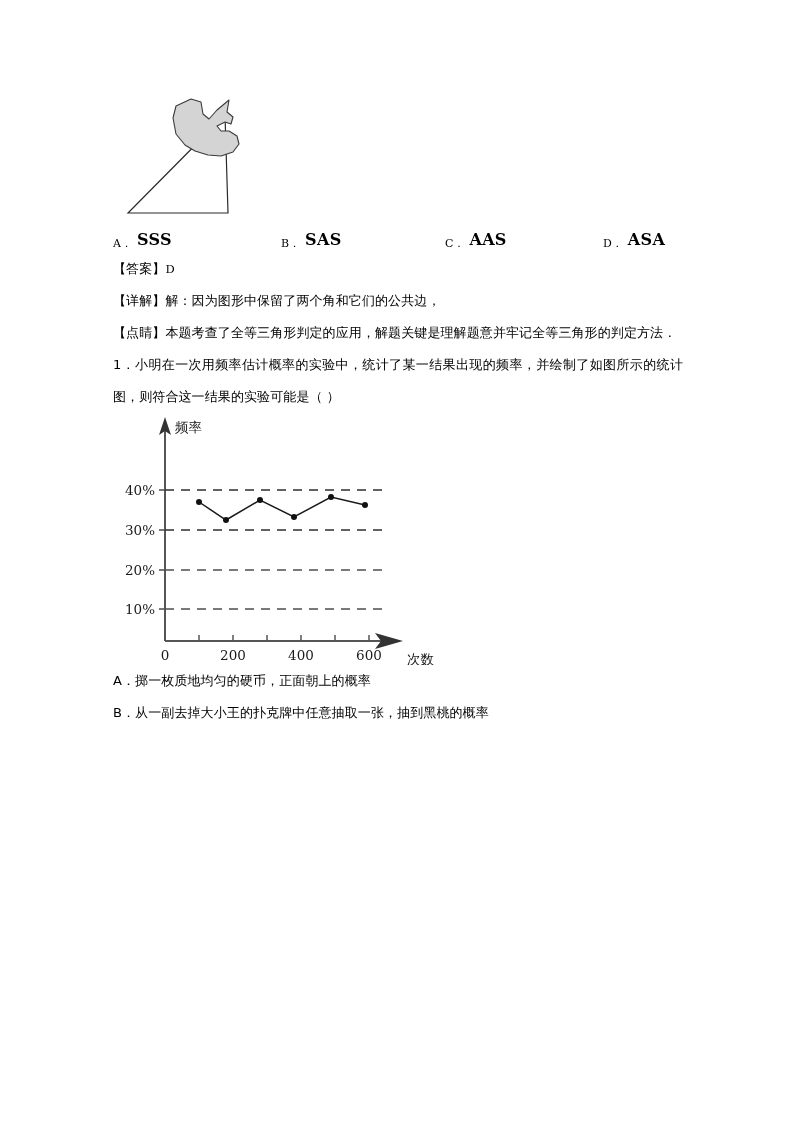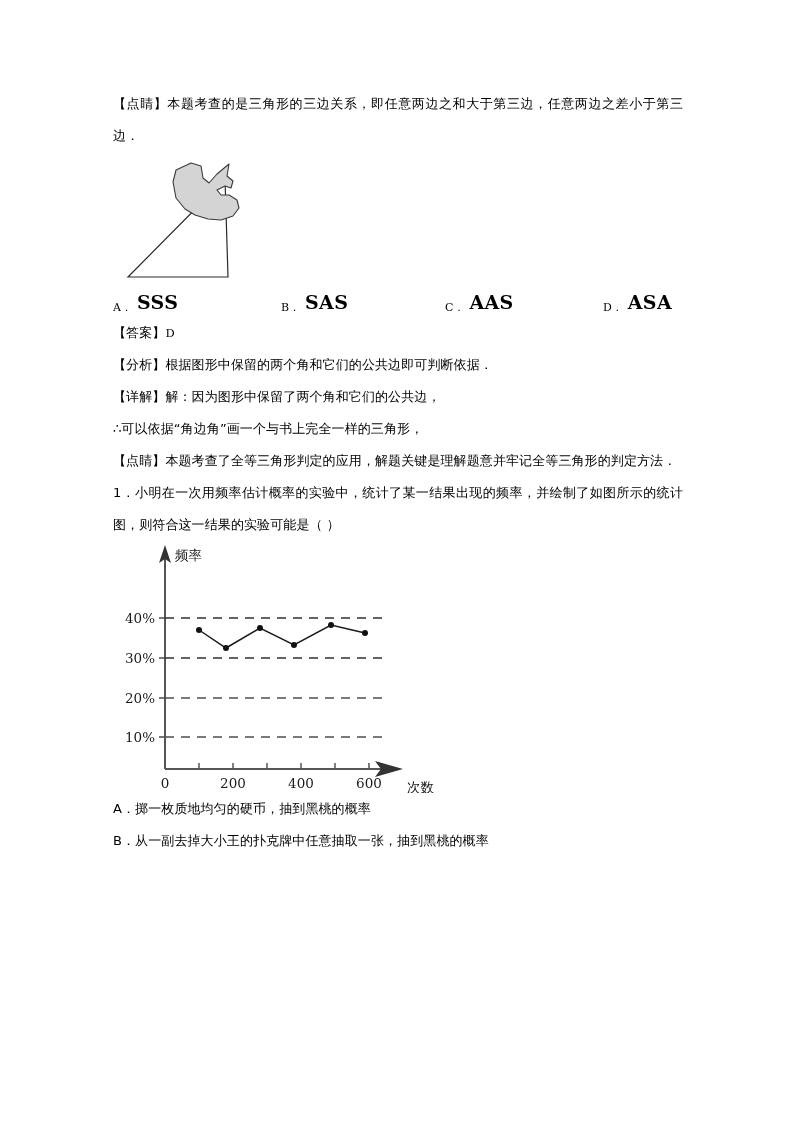--- a/index.html
+++ b/index.html
@@ -50,21 +50,21 @@
     bottom: 2px;
     white-space: nowrap;
   }
   .opt .lbl {
     font-family: "DejaVu Serif", "Liberation Serif", serif;
     font-size: 11px;
     vertical-align: baseline;
   }
   .opt .val {
     font-family: "DejaVu Serif", "Liberation Serif", serif;
-    font-size: 19px;
+    font-size: 16px;
     font-weight: bold;
     letter-spacing: 0.3px;
     position: relative;
     top: -2px;
     margin-left: 5px;
   }
   .fig-triangle {
     position: relative;
     width: 570px;
     height: 135px;
@@ -74,21 +74,20 @@
     width: 570px;
     height: 252px;
   }
 </style>
 </head>
 <body>
 
 <div class="page">
   <div class="content">
 
-    <p class="para">【点睛】本题考查的是三角形的三边关系，即任意两边之和大于第三边，任意两边之差小于第三边．</p>
 
 
     <div class="fig-triangle">
       <svg width="570" height="135" viewBox="0 0 570 135">
 
         <path d="M 15 125 L 112 27 L 115 125 Z" fill="none" stroke="#2b2b2b" stroke-width="1.2"></path>
 
         <path d="M 63 18 L 60 30 L 63 46 L 72 57 L 82 63 L 95 67 L 108 68 L 120 64 L 126 56 L 124 48 L 116 43 L 108 43 L 104 38 L 112 34 L 118 36 L 120 29 L 114 24 L 116 12 L 104 22 L 96 31 L 90 26 L 88 14 L 78 11 Z" fill="#d4d4d4" stroke="#3a3a3a" stroke-width="1.1" stroke-linejoin="round"></path>
       </svg>
     </div>
@@ -104,25 +103,23 @@
         <span class="lbl">C．</span><span class="val">AAS</span>
       </span>
       <span class="opt" style="left:490px;">
         <span class="lbl">D．</span><span class="val">ASA</span>
       </span>
     </div>
 
     <p class="para"><span>【答案】</span><span class="small-latin">D</span></p>
 
 
-    <p class="para">【分析】根据图形中保留的两个角和它们的公共边即可判断依据．</p>
 
     <p class="para">【详解】解：因为图形中保留了两个角和它们的公共边，</p>
 
-    <p class="para">∴可以依据“角边角”画一个与书上完全一样的三角形，</p>
 
 
     <p class="para">【点睛】本题考查了全等三角形判定的应用，解题关键是理解题意并牢记全等三角形的判定方法．</p>
 
     <p class="para">1．小明在一次用频率估计概率的实验中，统计了某一结果出现的频率，并绘制了如图所示的统计图，则符合这一结果的实验可能是（     ）</p>
 
     <div class="fig-chart">
       <svg width="570" height="252" viewBox="0 0 570 252">
 
         <line x1="52" y1="18" x2="52" y2="228" stroke="#555555" stroke-width="2"></line>
@@ -165,18 +162,18 @@
         <text x="52" y="247" text-anchor="middle" font-family="DejaVu Serif, Liberation Serif, serif" font-size="13.5" fill="#1a1a1a">0</text>
         <text x="120" y="247" text-anchor="middle" font-family="DejaVu Serif, Liberation Serif, serif" font-size="13.5" fill="#1a1a1a">200</text>
         <text x="188" y="247" text-anchor="middle" font-family="DejaVu Serif, Liberation Serif, serif" font-size="13.5" fill="#1a1a1a">400</text>
         <text x="256" y="247" text-anchor="middle" font-family="DejaVu Serif, Liberation Serif, serif" font-size="13.5" fill="#1a1a1a">600</text>
 
         <text x="62" y="19" font-family="DejaVu Sans, Liberation Sans, sans-serif" font-size="13.5" fill="#1a1a1a">频率</text>
         <text x="294" y="251" font-family="DejaVu Sans, Liberation Sans, sans-serif" font-size="13.5" fill="#1a1a1a">次数</text>
       </svg>
     </div>
 
-    <p class="para">A．掷一枚质地均匀的硬币，抽到黑桃的概率</p>
+    <p class="para">A．掷一枚质地均匀的硬币，正面朝上的概率</p>
 
     <p class="para">B．从一副去掉大小王的扑克牌中任意抽取一张，抽到黑桃的概率</p>
 
   </div>
 </div>
 
 </body></html>

